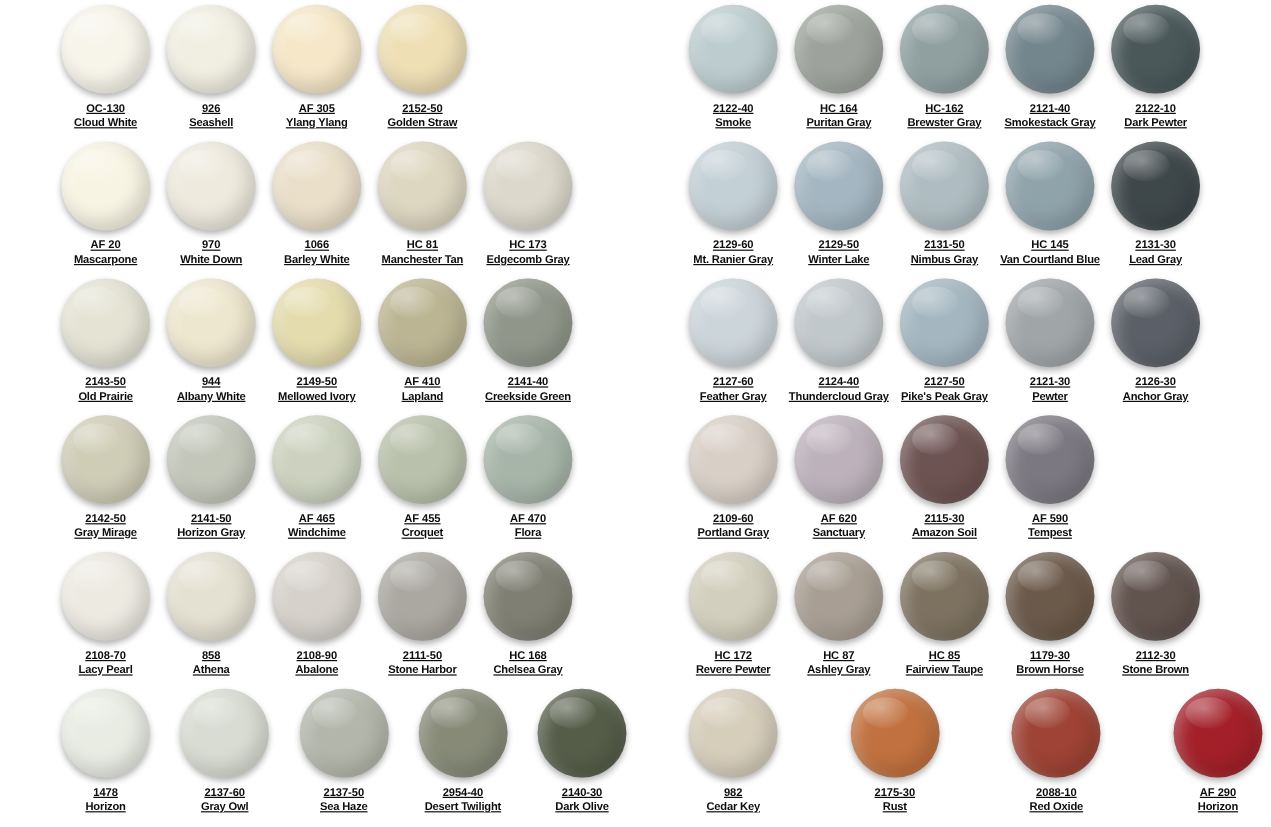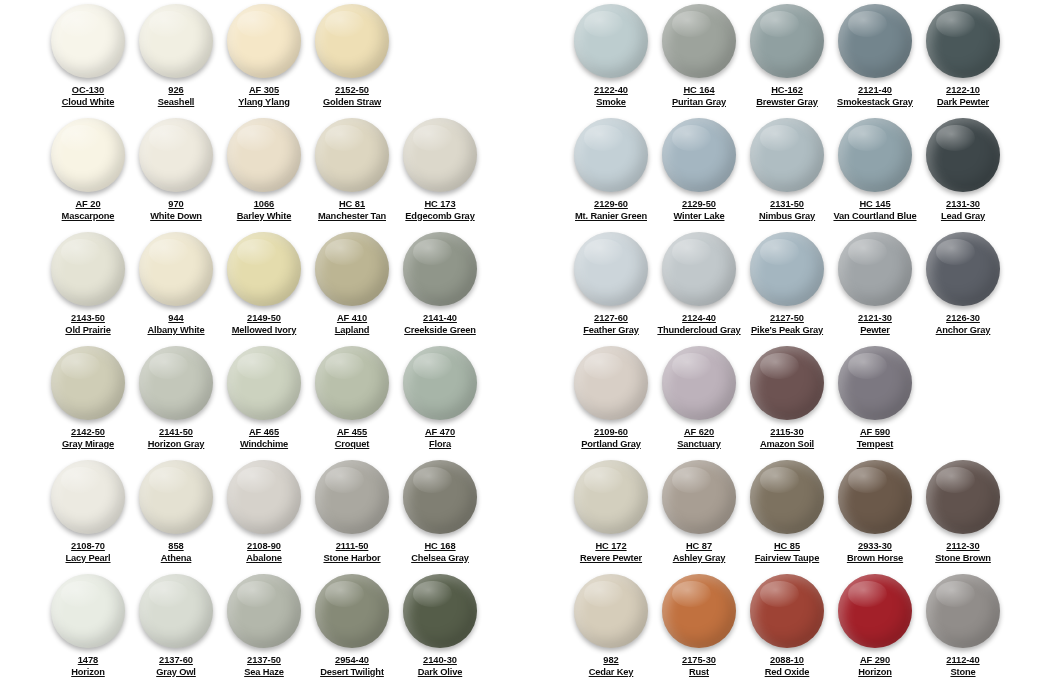--- a/index.html
+++ b/index.html
@@ -34,21 +34,21 @@
   }
   .panel-right {
     width: 530px;
     padding: 4px 0 0 38px;
   }
 
   .row {
     display: flex;
     height: 114px;
   }
-  .row:last-child { height: 104px; }
+  .row:last-child { height: 104px; justify-content: space-between; }
 
   .swatch-cell {
     width: 88px;
     margin-right: 0px;
     display: flex;
     flex-direction: column;
     align-items: center;
     box-sizing: border-box;
     text-decoration: underline;
   }
@@ -430,21 +430,21 @@
           </div>
         </div>
       </div>
       <div class="row">
         <div class="swatch-cell">
           <div class="chip-wrap">
             <div class="chip" title="Mt. Ranier Gray" style="background: rgb(195, 208, 214);"></div>
           </div>
           <div class="caption">
             <span class="code">2129-60</span>
-            <span class="name">Mt. Ranier Green</span>
+            <span class="name">Mt. Ranier Gray</span>
           </div>
         </div>
         <div class="swatch-cell">
           <div class="chip-wrap">
             <div class="chip" title="Winter Lake" style="background: rgb(164, 182, 193);"></div>
           </div>
           <div class="caption">
             <span class="code">2129-50</span>
             <span class="name">Winter Lake</span>
           </div>
@@ -588,21 +588,21 @@
           <div class="caption">
             <span class="code">HC 85</span>
             <span class="name">Fairview Taupe</span>
           </div>
         </div>
         <div class="swatch-cell">
           <div class="chip-wrap">
             <div class="chip" title="Brown Horse" style="background: rgb(107, 89, 74);"></div>
           </div>
           <div class="caption">
-            <span class="code">2933-30</span>
+            <span class="code">1179-30</span>
             <span class="name">Brown Horse</span>
           </div>
         </div>
         <div class="swatch-cell">
           <div class="chip-wrap">
             <div class="chip" title="Stone Brown" style="background: rgb(97, 83, 78);"></div>
           </div>
           <div class="caption">
             <span class="code">2112-30</span>
             <span class="name">Stone Brown</span>
@@ -639,24 +639,15 @@
         </div>
         <div class="swatch-cell">
           <div class="chip-wrap">
             <div class="chip" title="Caliente" style="background: rgb(163, 32, 41);"></div>
           </div>
           <div class="caption">
             <span class="code">AF 290</span>
             <span class="name">Horizon</span>
           </div>
         </div>
-        <div class="swatch-cell">
-          <div class="chip-wrap">
-            <div class="chip" title="Stone" style="background: rgb(145, 141, 138);"></div>
-          </div>
-          <div class="caption">
-            <span class="code">2112-40</span>
-            <span class="name">Stone</span>
-          </div>
-        </div>
       </div>
     </div>
 </div>
 
 </body></html>

